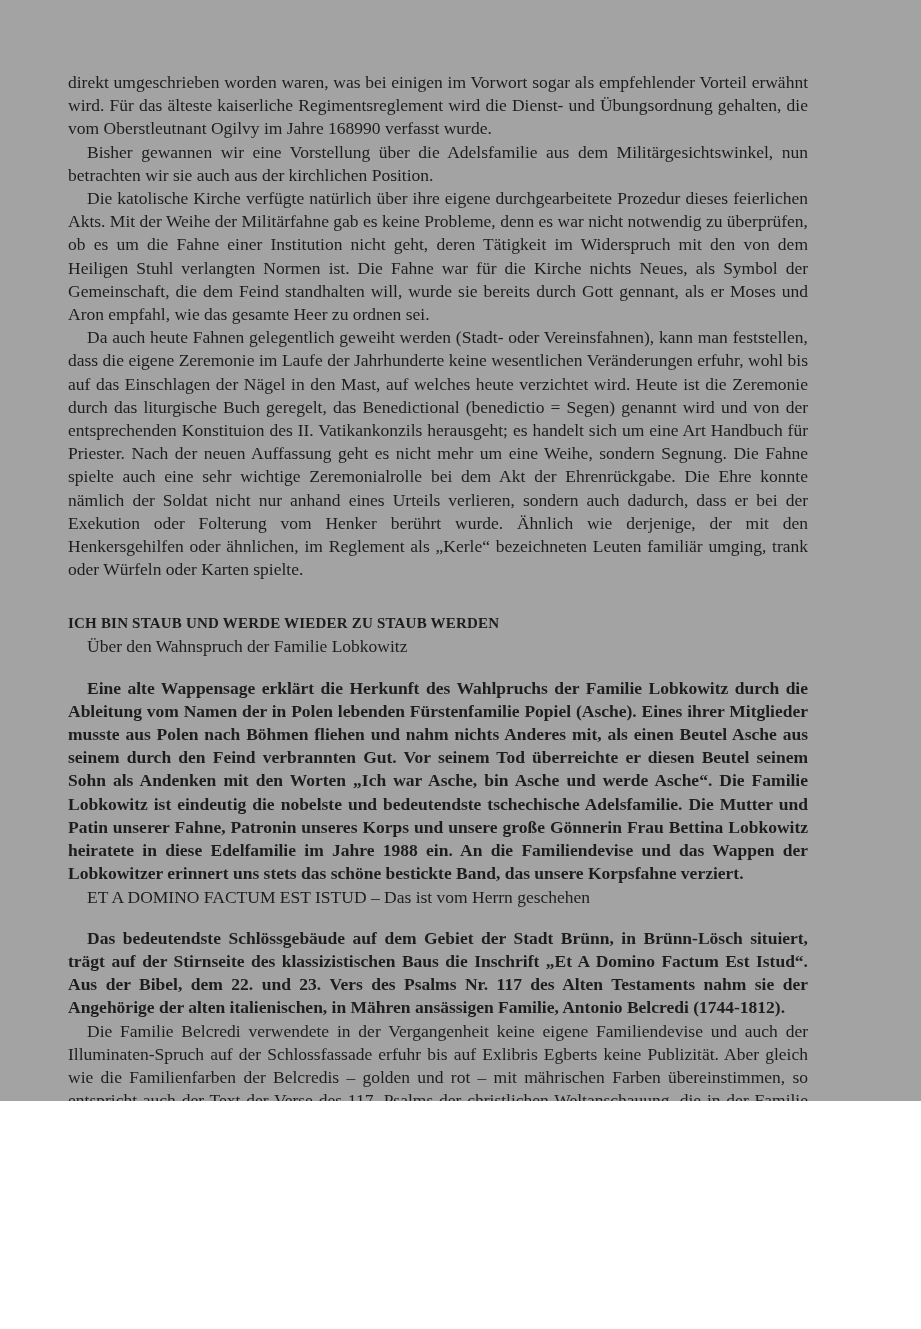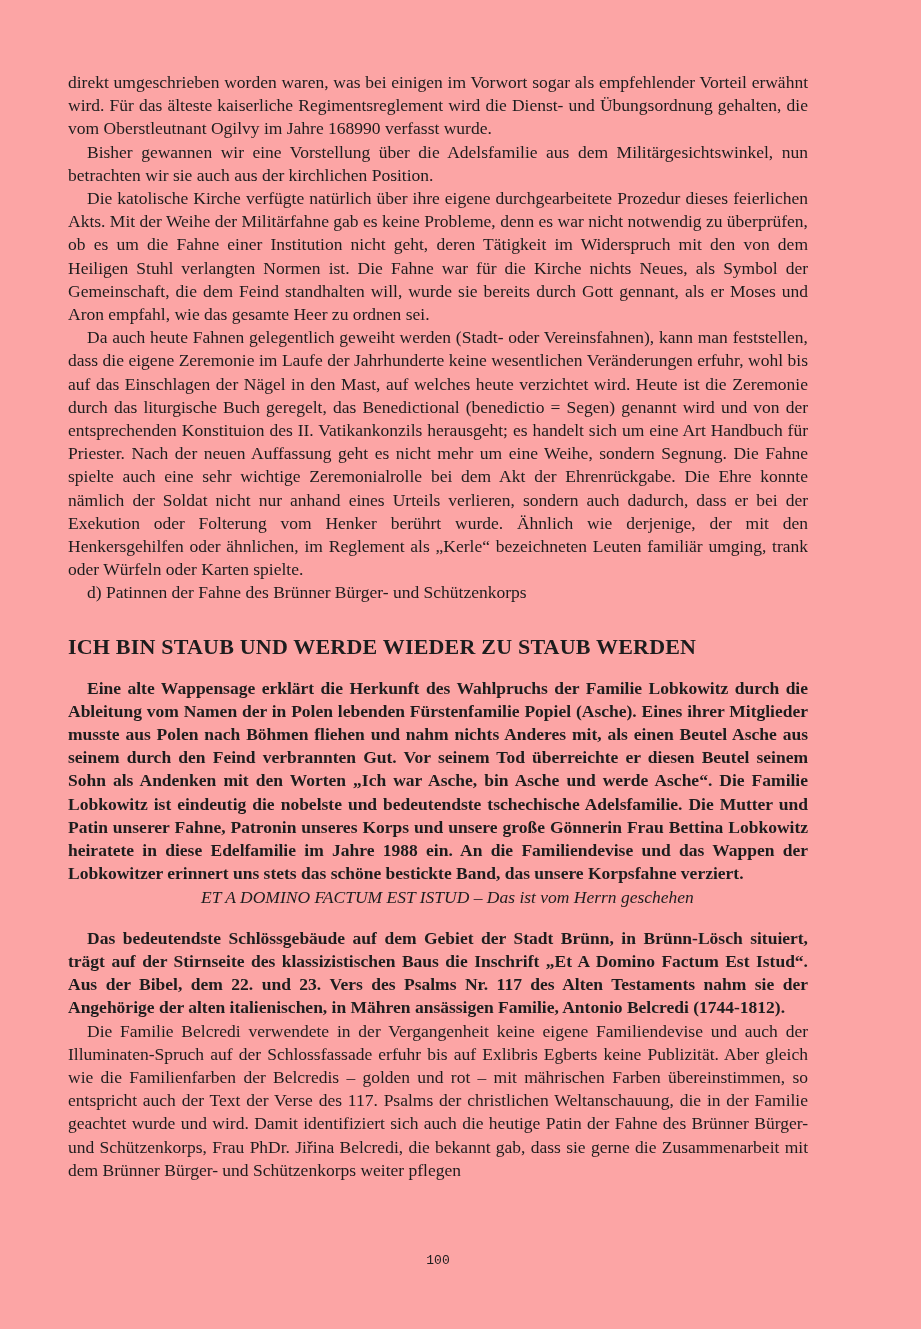--- a/index.html
+++ b/index.html
@@ -3,22 +3,22 @@
 <meta charset="utf-8">
 <style>
   html, body {
     margin: 0;
     padding: 0;
     background: #ffffff;
   }
   .page {
     position: relative;
     width: 921px;
-    height: 1329px;
-    background: #fca5a5;
+    height: 1101px;
+    background: #a3a3a3;
     overflow: hidden;
     font-family: "Liberation Serif", "DejaVu Serif", serif;
     color: #1d1d1d;
   }
   .text-column {
     position: absolute;
     left: 68px;
     top: 71px;
     width: 740px;
     font-size: 17.5px;
@@ -35,44 +35,43 @@
     text-indent: 0;
   }
   .subsection-label {
     margin-top: 16px;
     text-indent: 19px;
     text-align: left;
     hyphens: none;
   }
   .chapter-heading {
     margin: 30px 0 0 0;
-    font-size: 22px;
+    font-size: 15px;
     line-height: 24px;
     font-weight: bold;
     letter-spacing: 0.2px;
     text-align: left;
     text-indent: 0;
     hyphens: none;
   }
   .chapter-subtitle {
     margin: 0;
     text-indent: 19px;
     text-align: left;
     hyphens: none;
   }
   .para-spaced {
     margin-top: 18px !important;
     font-weight: bold;
   }
   .motto-heading {
     margin-top: 12px;
     text-indent: 19px;
-    text-align: center;
+    text-align: left;
     hyphens: none;
-    font-style: italic;
   }
   .page-footer {
     position: absolute;
     left: 68px;
     top: 1249px;
     width: 740px;
     text-align: center;
     font-size: 13px;
     line-height: 23.2px;
     font-family: Liberation Mono, monospace;
@@ -86,24 +85,24 @@
   <div class="text-column">
 
     <p class="continued">direkt umgeschrieben worden waren, was bei einigen im Vorwort sogar als empfehlender Vorteil erwähnt wird. Für das älteste kaiserliche Regimentsreglement wird die Dienst- und Übungsordnung gehalten, die vom Oberstleutnant Ogilvy im Jahre 168990 verfasst wurde.</p>
 
     <p>Bisher gewannen wir eine Vorstellung über die Adelsfamilie aus dem Militärgesichtswinkel, nun betrachten wir sie auch aus der kirchlichen Position.</p>
 
     <p>Die katolische Kirche verfügte natürlich über ihre eigene durchgearbeitete Prozedur dieses feierlichen Akts. Mit der Weihe der Militärfahne gab es keine Probleme, denn es war nicht notwendig zu überprüfen, ob es um die Fahne einer Institution nicht geht, deren Tätigkeit im Widerspruch mit den von dem Heiligen Stuhl verlangten Normen ist. Die Fahne war für die Kirche nichts Neues, als Symbol der Gemeinschaft, die dem Feind standhalten will, wurde sie bereits durch Gott gennant, als er Moses und Aron empfahl, wie das gesamte Heer zu ordnen sei.</p>
 
     <p>Da auch heute Fahnen gelegentlich geweiht werden (Stadt- oder Vereinsfahnen), kann man feststellen, dass die eigene Zeremonie im Laufe der Jahrhunderte keine wesentlichen Veränderungen erfuhr, wohl bis auf das Einschlagen der Nägel in den Mast, auf welches heute verzichtet wird. Heute ist die Zeremonie durch das liturgische Buch geregelt, das Benedictional (benedictio = Segen) genannt wird und von der entsprechenden Konstituion des II. Vatikankonzils herausgeht; es handelt sich um eine Art Handbuch für Priester. Nach der neuen Auffassung geht es nicht mehr um eine Weihe, sondern Segnung. Die Fahne spielte auch eine sehr wichtige Zeremonialrolle bei dem Akt der Ehrenrückgabe. Die Ehre konnte nämlich der Soldat nicht nur anhand eines Urteils verlieren, sondern auch dadurch, dass er bei der Exekution oder Folterung vom Henker berührt wurde. Ähnlich wie derjenige, der mit den Henkersgehilfen oder ähnlichen, im Reglement als „Kerle“ bezeichneten Leuten familiär umging, trank oder Würfeln oder Karten spielte.</p>
 
-    <p class="subsection-label">d) Patinnen der Fahne des Brünner Bürger- und Schützenkorps</p>
 
     <h1 class="chapter-heading">ICH BIN STAUB UND WERDE WIEDER ZU STAUB WERDEN</h1>
 
+    <p class="chapter-subtitle">Über den Wahnspruch der Familie Lobkowitz</p>
 
     <p class="para-spaced">Eine alte Wappensage erklärt die Herkunft des Wahlpruchs der Familie Lobkowitz durch die Ableitung vom Namen der in Polen lebenden Fürstenfamilie Popiel (Asche). Eines ihrer Mitglieder musste aus Polen nach Böhmen fliehen und nahm nichts Anderes mit, als einen Beutel Asche aus seinem durch den Feind verbrannten Gut. Vor seinem Tod überreichte er diesen Beutel seinem Sohn als Andenken mit den Worten „Ich war Asche, bin Asche und werde Asche“. Die Familie Lobkowitz ist eindeutig die nobelste und bedeutendste tschechische Adelsfamilie. Die Mutter und Patin unserer Fahne, Patronin unseres Korps und unsere große Gönnerin Frau Bettina Lobkowitz heiratete in diese Edelfamilie im Jahre 1988 ein. An die Familiendevise und das Wappen der Lobkowitzer erinnert uns stets das schöne bestickte Band, das unsere Korpsfahne verziert.</p>
 
     <p class="motto-heading">ET A DOMINO FACTUM EST ISTUD – Das ist vom Herrn geschehen</p>
 
 
     <p class="para-spaced">Das bedeutendste Schlössgebäude auf dem Gebiet der Stadt Brünn, in Brünn-Lösch situiert, trägt auf der Stirnseite des klassizistischen Baus die Inschrift „Et A Domino Factum Est Istud“. Aus der Bibel, dem 22. und 23. Vers des Psalms Nr. 117 des Alten Testaments nahm sie der Angehörige der alten italienischen, in Mähren ansässigen Familie, Antonio Belcredi (1744-1812).</p>
 
     <p>Die Familie Belcredi verwendete in der Vergangenheit keine eigene Familiendevise und auch der Illuminaten-Spruch auf der Schlossfassade erfuhr bis auf Exlibris Egberts keine Publizität. Aber gleich wie die Familienfarben der Belcredis – golden und rot – mit mährischen Farben übereinstimmen, so entspricht auch der Text der Verse des 117. Psalms der christlichen Weltanschauung, die in der Familie geachtet wurde und wird. Damit identifiziert sich auch die heutige Patin der Fahne des Brünner Bürger- und Schützenkorps, Frau PhDr. Jiřina Belcredi, die bekannt gab, dass sie gerne die Zusammenarbeit mit dem Brünner Bürger- und Schützenkorps weiter pflegen</p>
 

